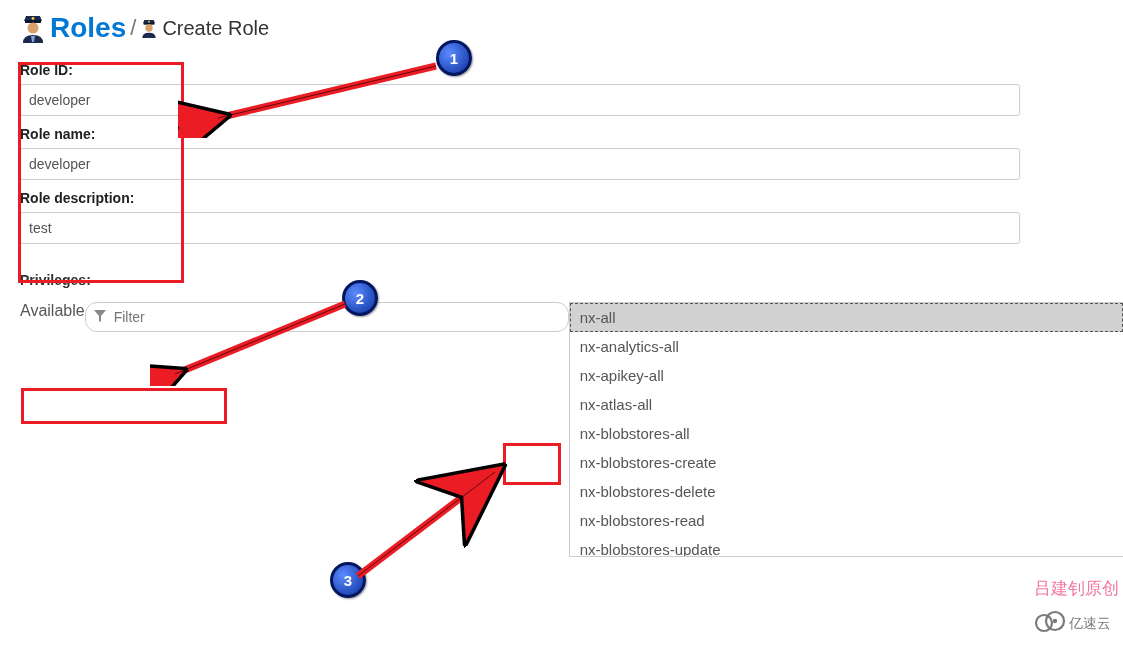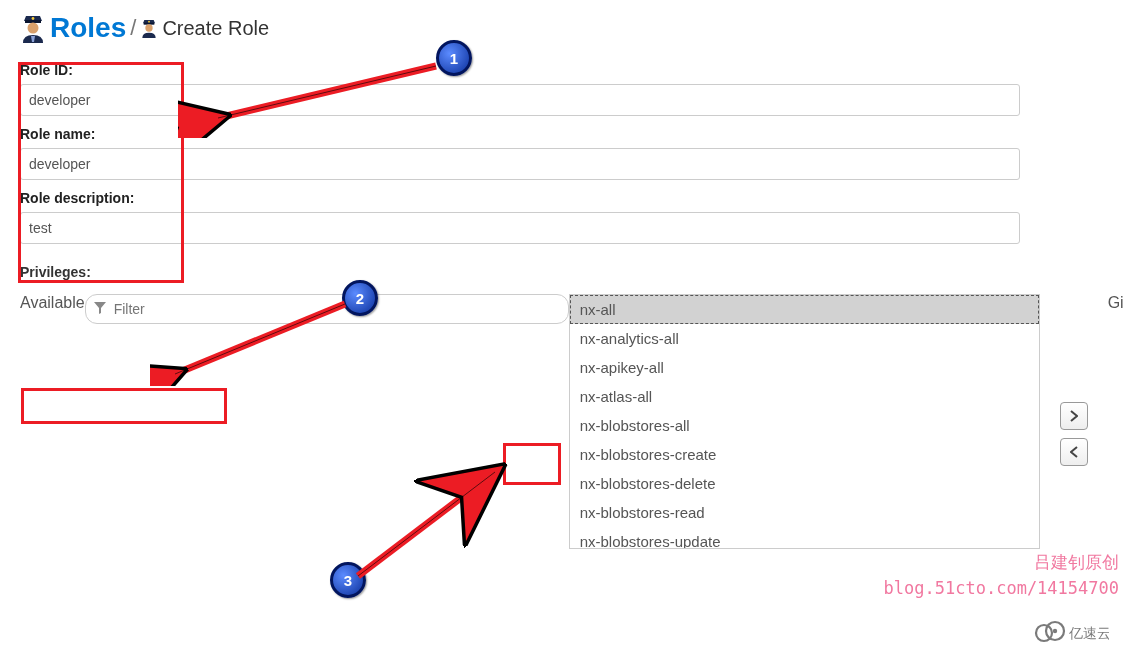--- a/index.html
+++ b/index.html
@@ -53,21 +53,21 @@
     height: 32px;
     border: 1px solid #ccc;
     border-radius: 3px;
     padding: 11px 8px;
     font-size: 14px;
     color: #555;
     box-sizing: border-box;
     background: #fff;
   }
   .privileges {
-    margin-top: 20px;
+    margin-top: 28px;
   }
   .priv-head {
     font-weight: 700;
     font-size: 14px;
     margin-bottom: 14px;
   }
   .dual-list {
     display: flex;
     align-items: flex-start;
     gap: 20px;
@@ -95,21 +95,21 @@
     font-size: 14px;
     color: #888;
   }
   .filter-box .funnel {
     position: absolute;
     left: 8px;
     top: 7px;
     color: #888;
   }
   .list-box {
-    width: 471px;
+    width: 555px;
     height: 255px;
     border: 1px solid #ccc;
     overflow-x: hidden;
     overflow-y: scroll;
     position: relative;
     box-sizing: border-box;
     background: #fff;
   }
   .list-box .item {
     padding: 6px 10px;
@@ -180,21 +180,21 @@
     bottom: 54px;
     color: #f178a0;
     font-family: "SimSun", serif;
     font-size: 17px;
     text-align: right;
     line-height: 1.5;
   }
   .wm-logo {
     position: absolute;
     right: 14px;
-    bottom: 6px;
+    bottom: 16px;
   }
 </style>
 </head>
 <body>
 
 <div class="page">
 
   <div class="breadcrumb">
     <span class="roles-icon">
       <svg width="26" height="30" viewBox="0 0 26 30">
@@ -312,21 +312,20 @@
       <marker id="ah3" markerWidth="12" markerHeight="12" refX="10" refY="6" orient="auto">
         <path d="M0 0 L12 6 L0 12 L4 6 Z" fill="#ec1c24" stroke="#000" stroke-width="0.5"></path>
       </marker>
     </defs>
   <line x1="8" y1="118" x2="145" y2="14" stroke="#ec1c24" stroke-width="7" marker-end="url(#ah3)"></line>
   <line x1="8" y1="118" x2="145" y2="14" stroke="#000" stroke-width="1" opacity="0.6"></line>
 </svg>
 
 <div class="wm1">
   <div>吕建钊原创</div>
-  <div style="font-family:monospace;">blog.51cto.com/14154700</div>
 </div>
 <div class="wm-logo">
   <svg width="76" height="28" viewBox="0 0 76 28">
     <g fill="none" stroke="#7a7a7a" stroke-width="2.2">
       <ellipse cx="11" cy="15" rx="8" ry="8"></ellipse>
       <ellipse cx="22" cy="13" rx="9" ry="9"></ellipse>
       <circle cx="22" cy="13" r="2.2" fill="#7a7a7a" stroke="none"></circle>
     </g>
     <text x="36" y="20" font-size="14" fill="#7a7a7a" font-family="SimHei,Arial">亿速云</text>
   </svg>

